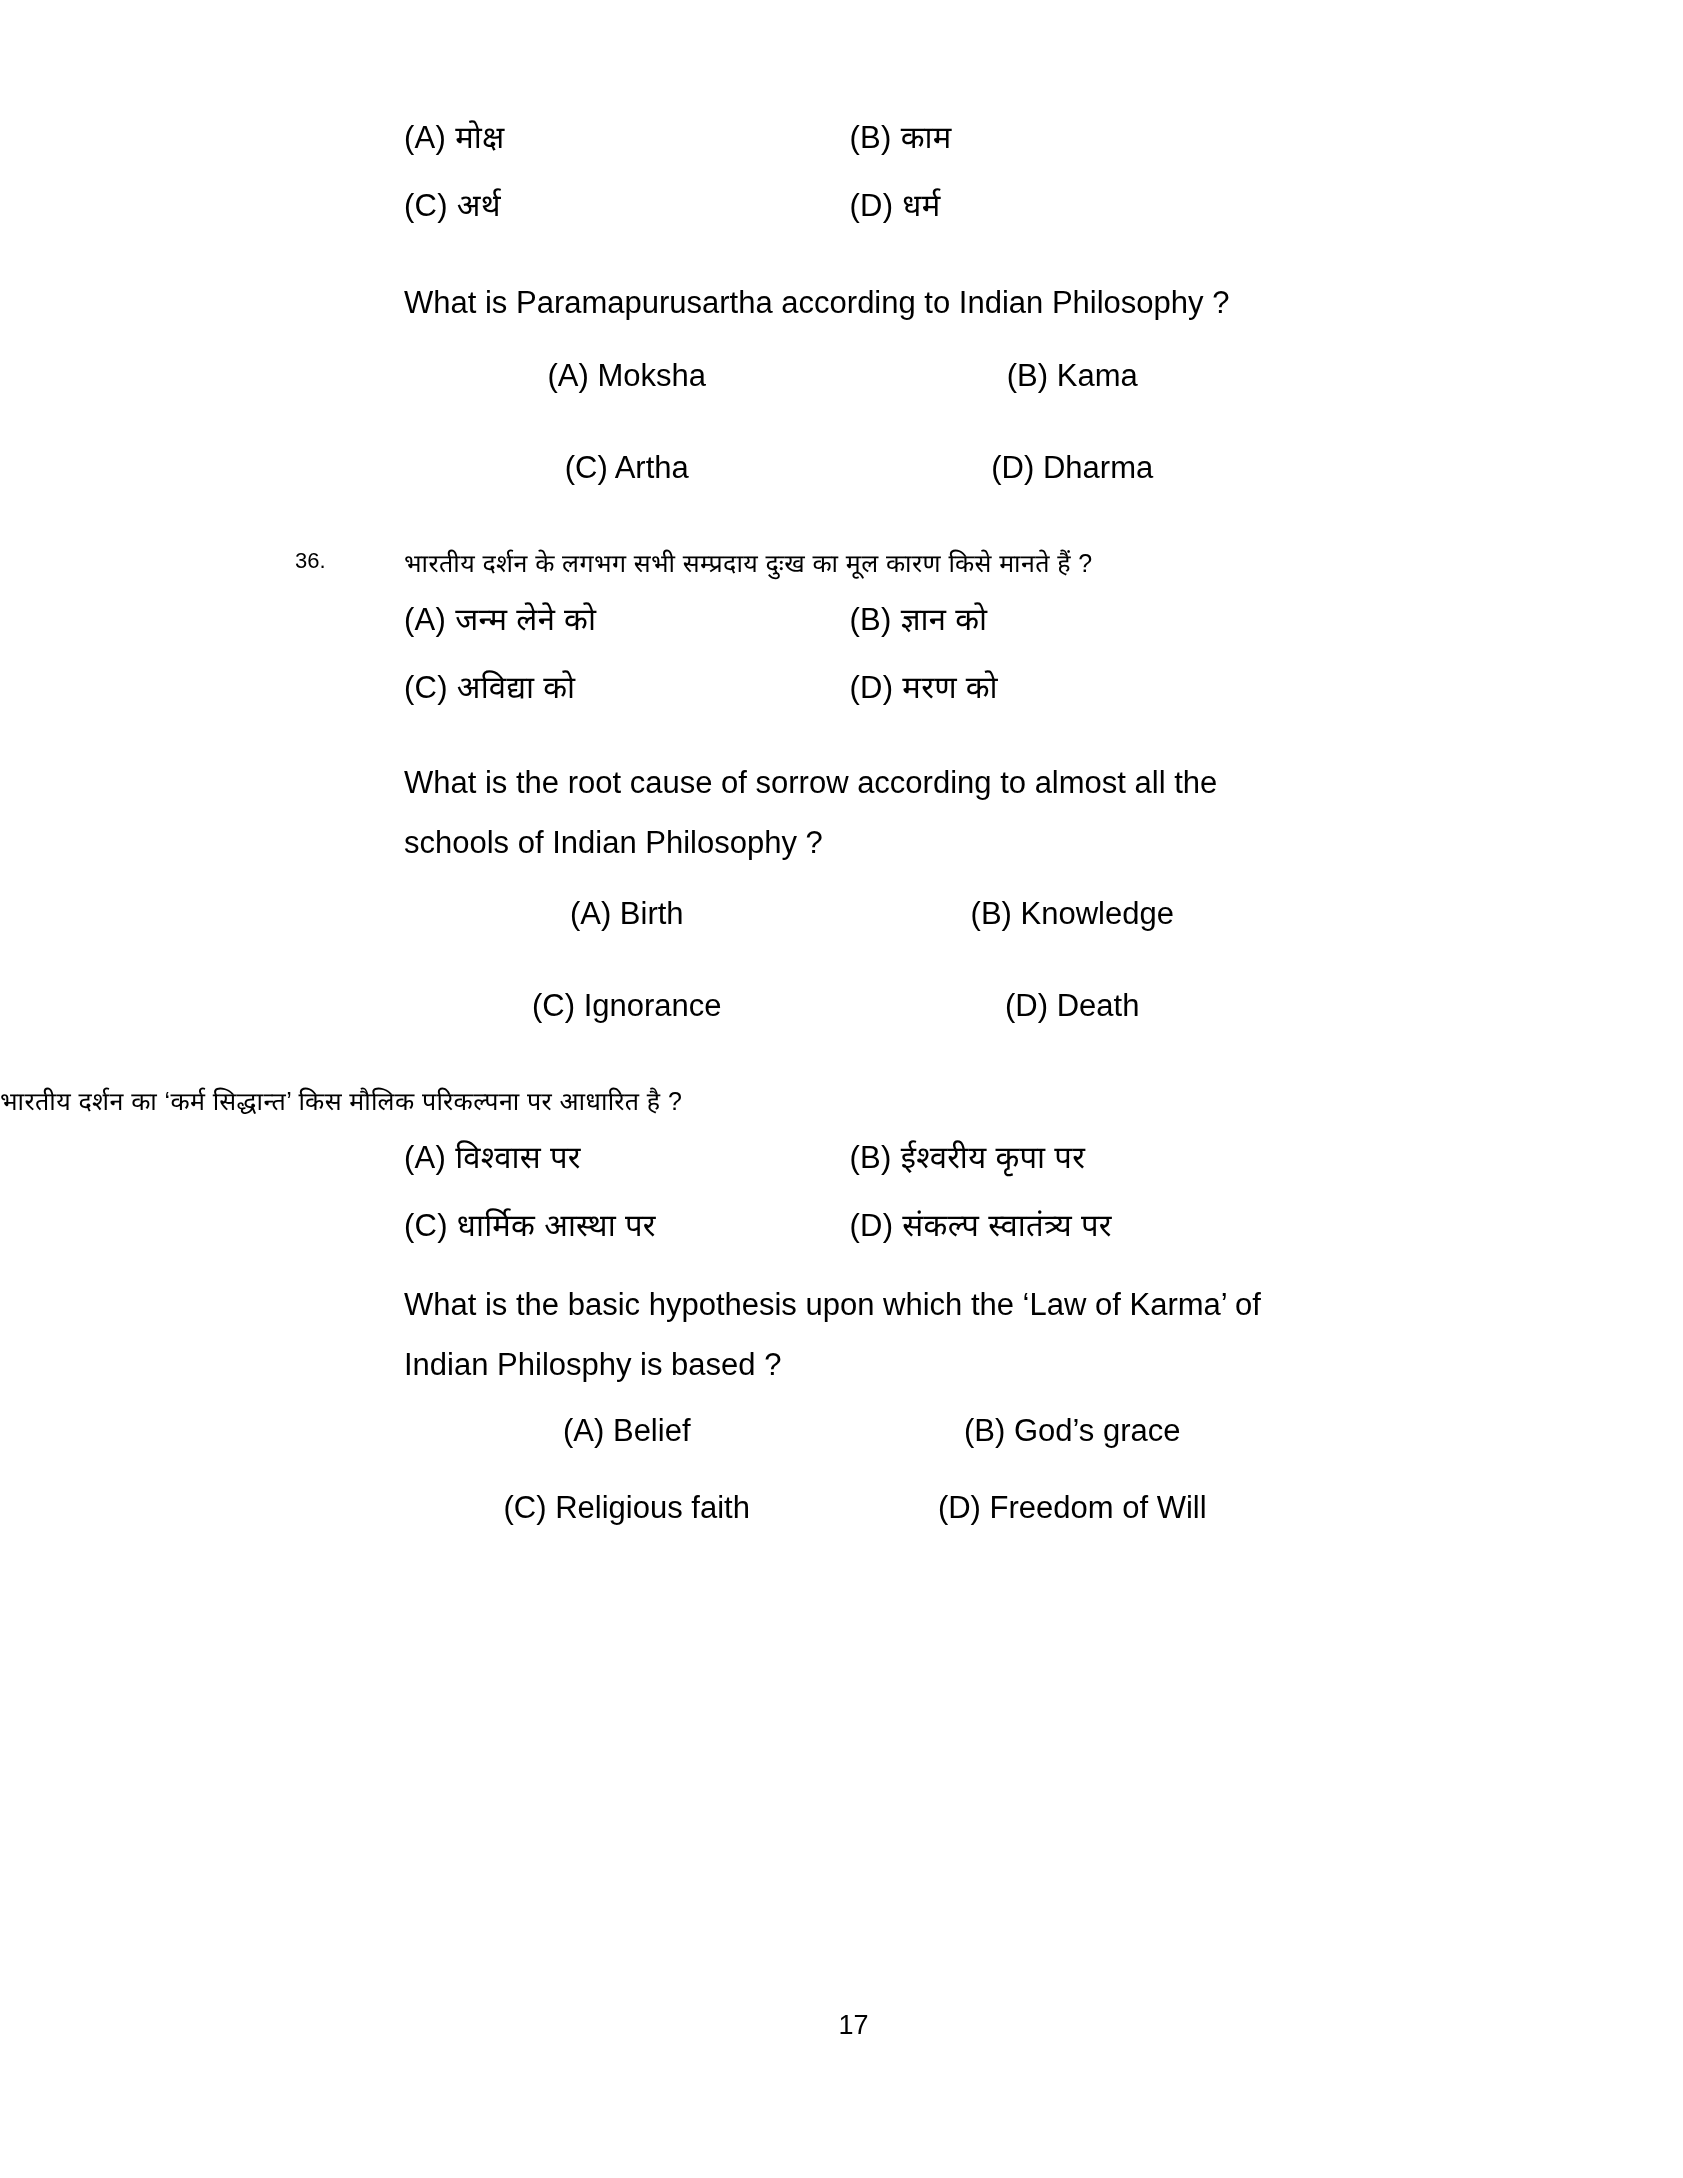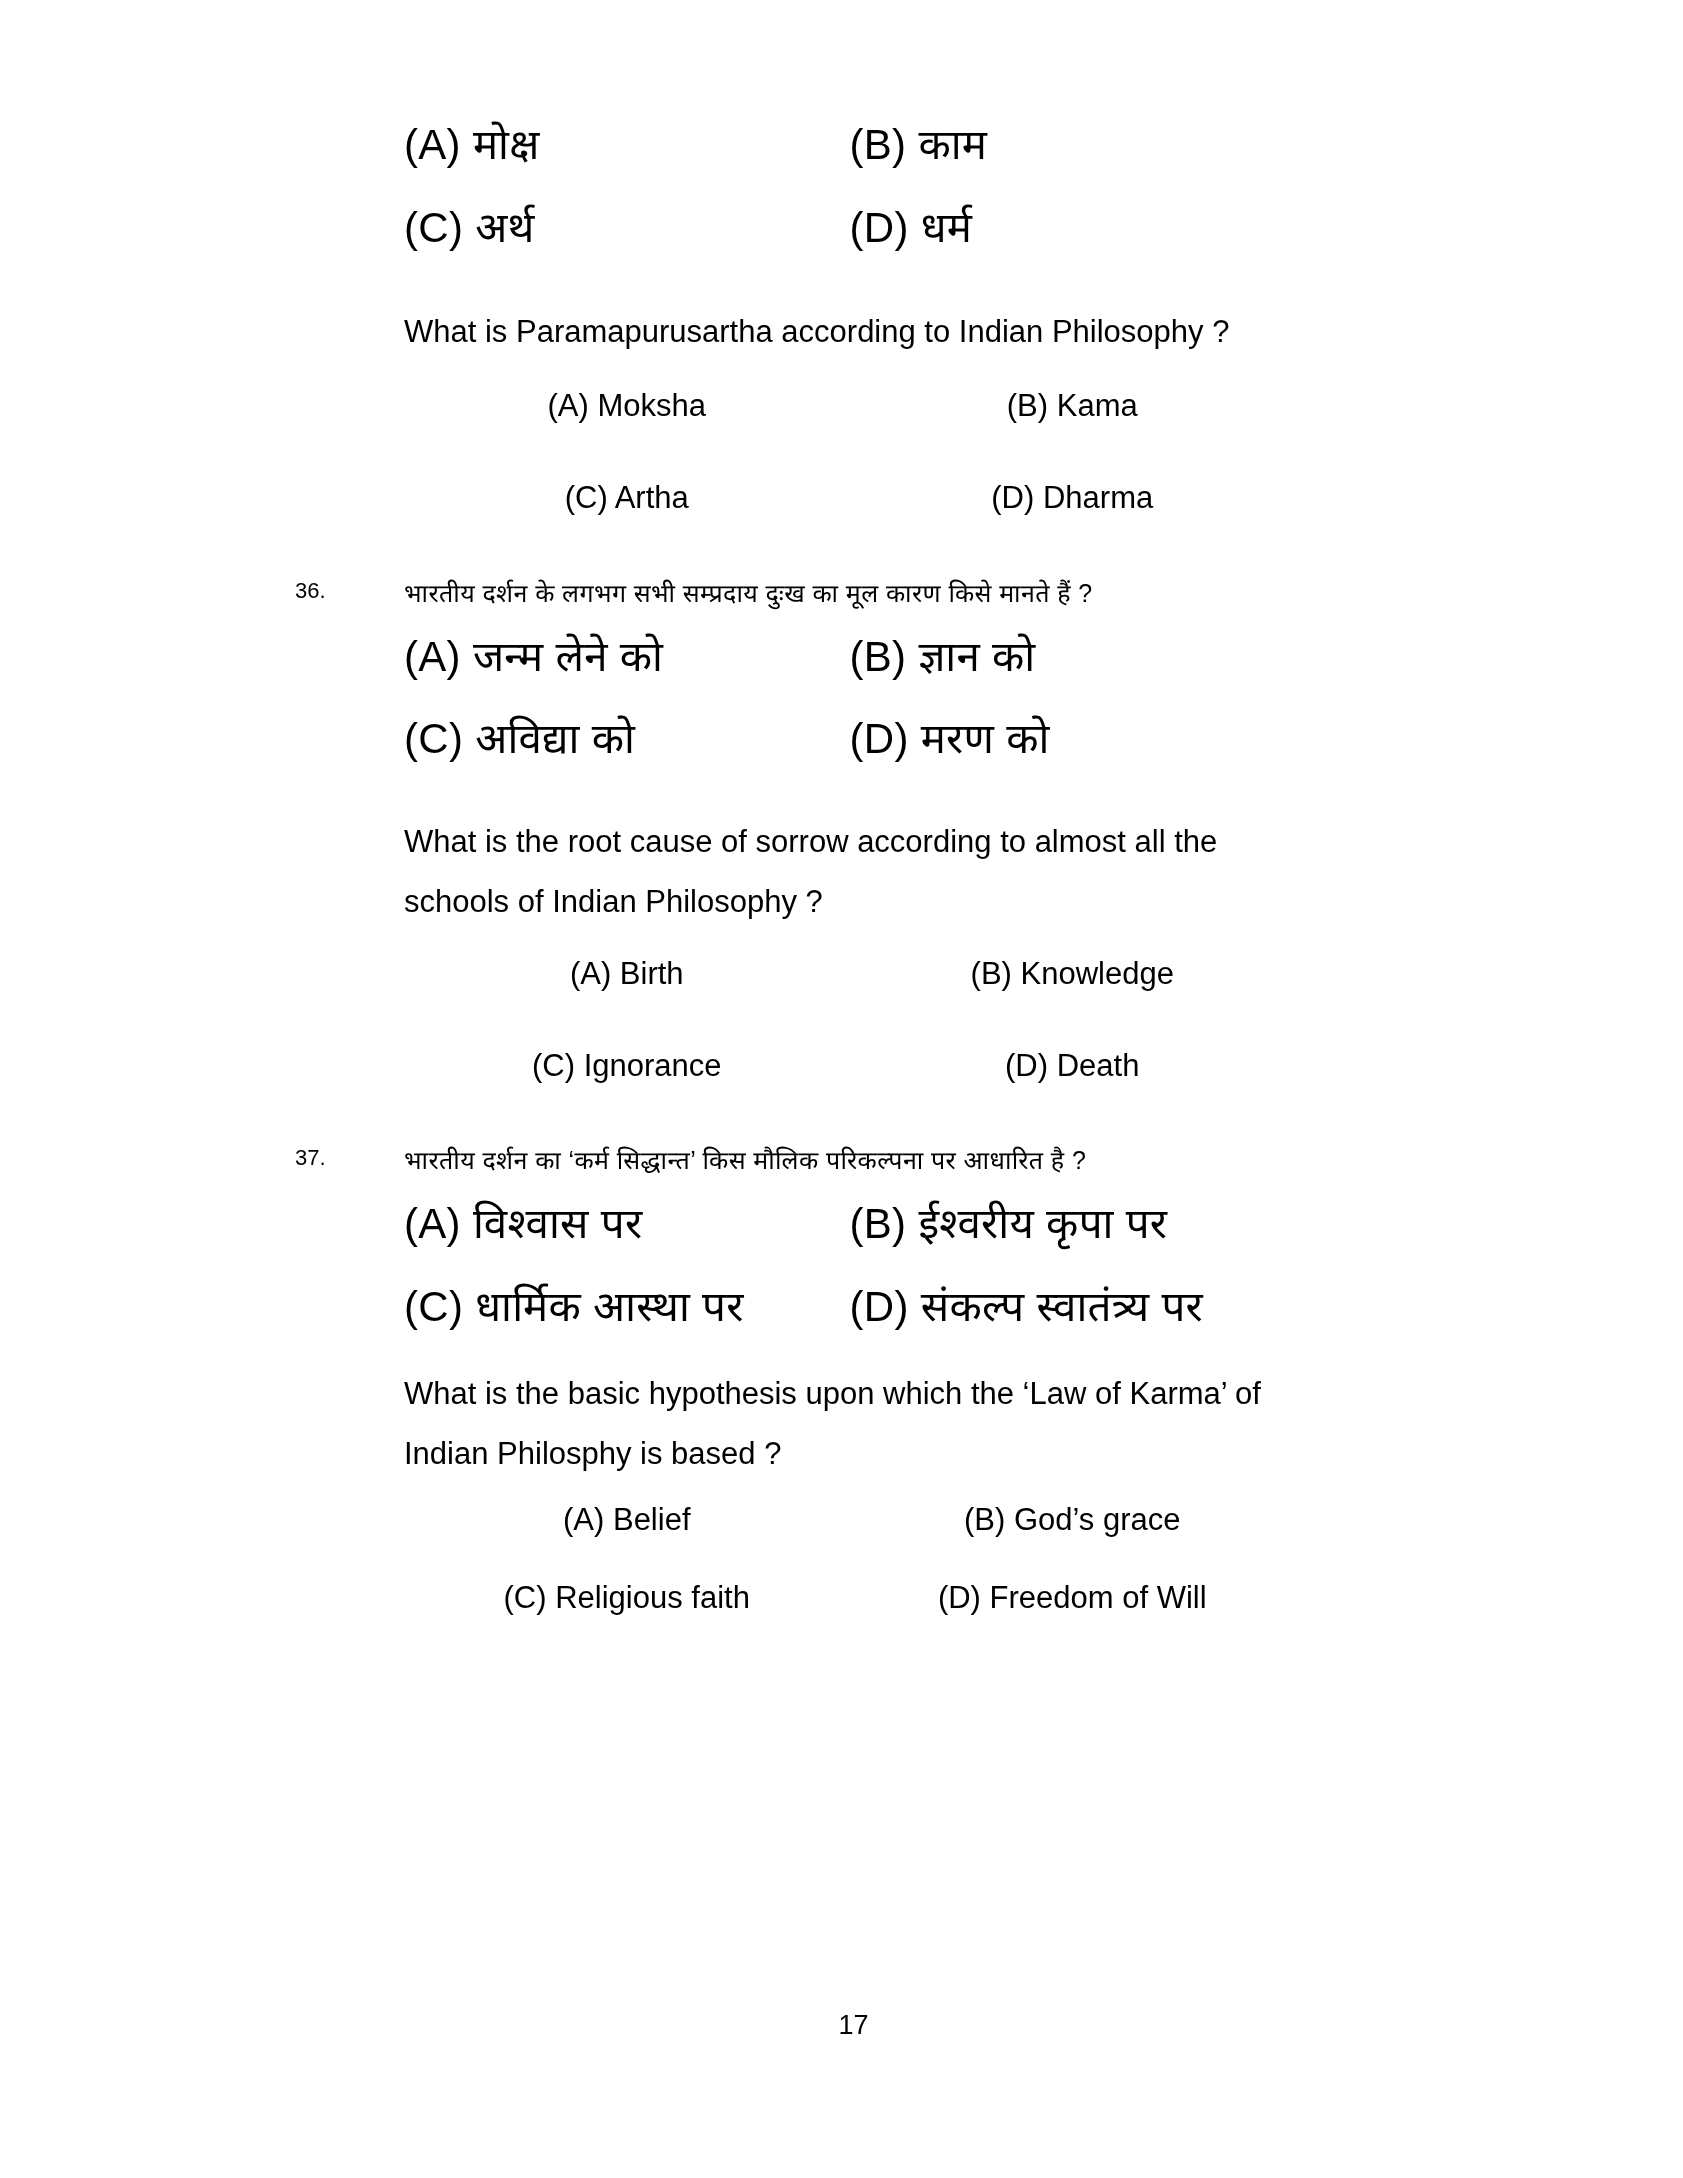--- a/index.html
+++ b/index.html
@@ -74,21 +74,21 @@
     margin-left: 404px;
     width: 891px;
   }
   .opt {
     width: 50%;
     font-size: 31px;
     line-height: 1.35;
     white-space: nowrap;
   }
   .opt-hi {
-    font-size: 42px;
+    font-size: 31px;
     letter-spacing: 0.3px;
   }
   .opt-en {
     font-size: 31px;
     text-align: center;
   }
   .rowgap-hi { height: 26px; }
   .rowgap-en { height: 50px; }
   .pagenum {
     position: absolute;
@@ -246,23 +246,20 @@
         </div>
       </div>
 
     </div>
 
     <div style="height:57px"></div>
 
     <div class="qblock">
 
       <div class="qrow">
-        <div class="qnum">
-          <span class="qnum-inner">37.</span>
-        </div>
         <div class="stem stem-hi">भारतीय दर्शन का ‘कर्म सिद्धान्त’ किस मौलिक परिकल्पना पर आधारित है ?</div>
       </div>
 
       <div style="height:18px"></div>
 
       <div class="opts">
         <div class="opt opt-hi">
           <span>(A)</span>
           <span>विश्वास पर</span>
         </div>

